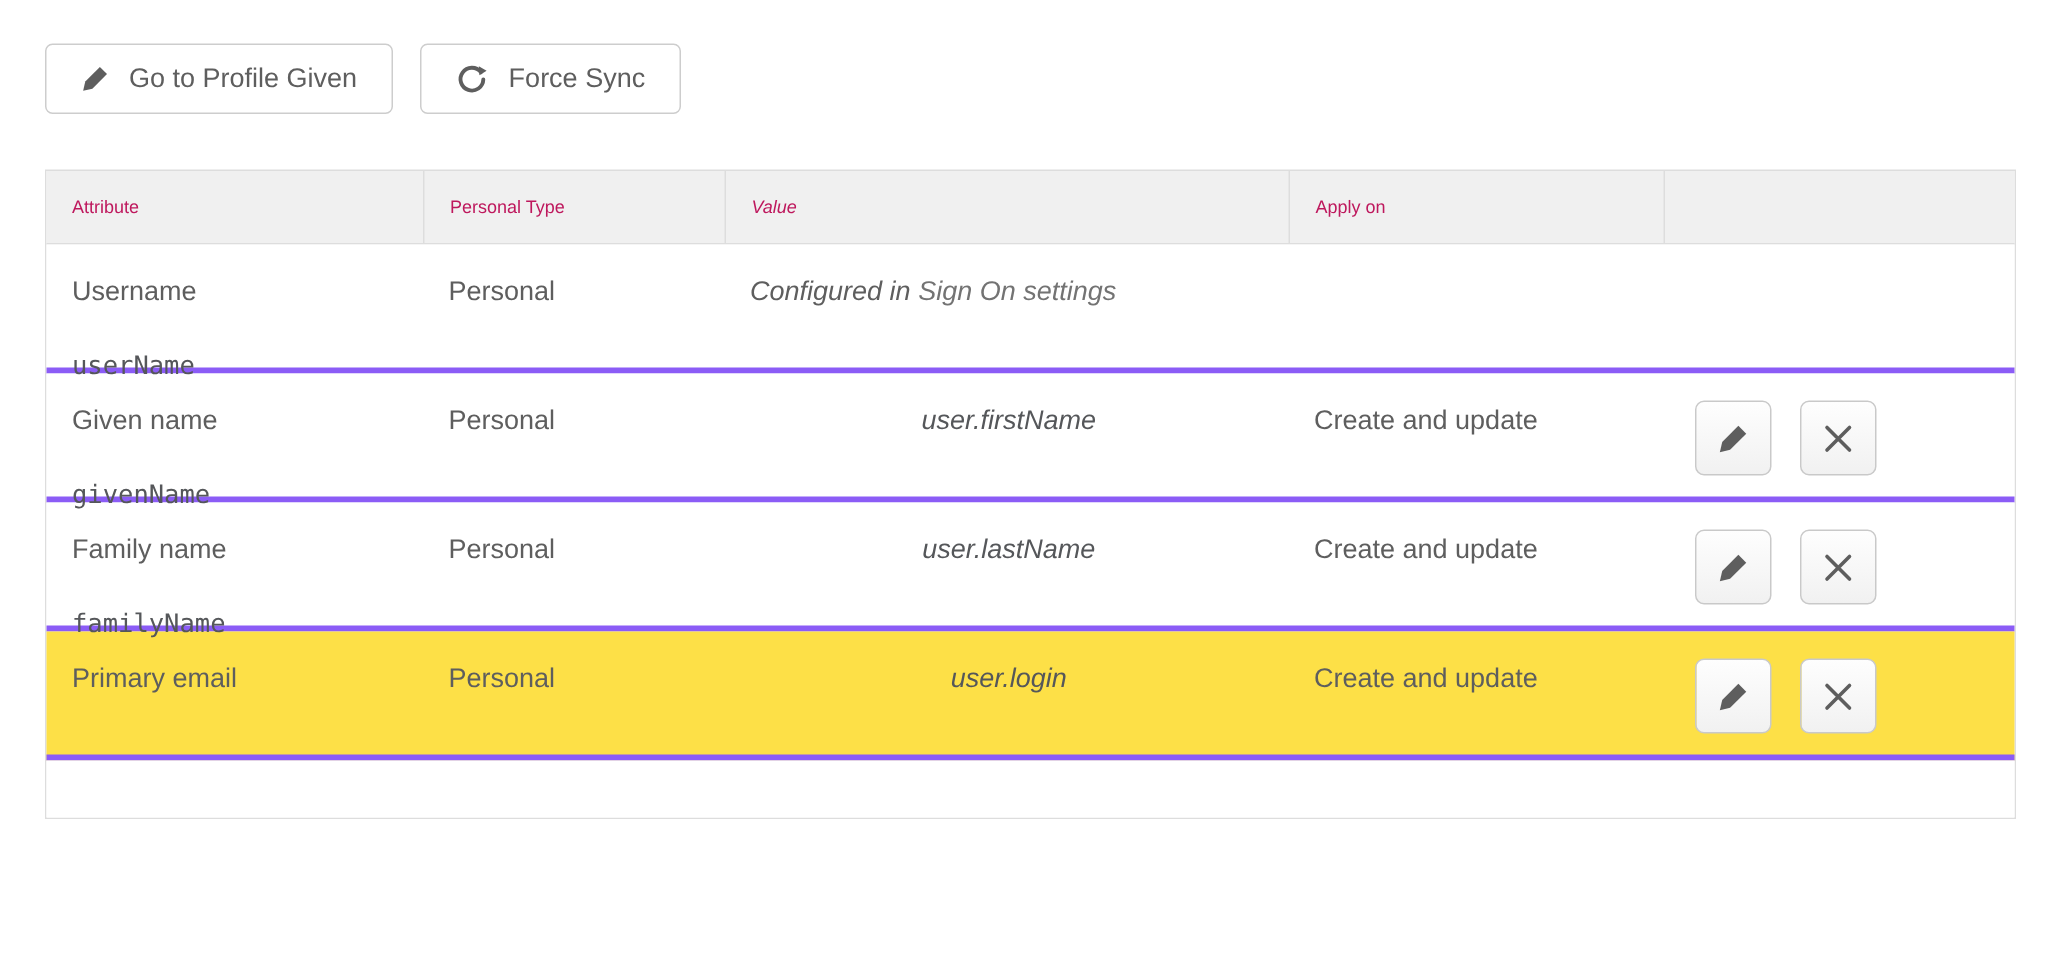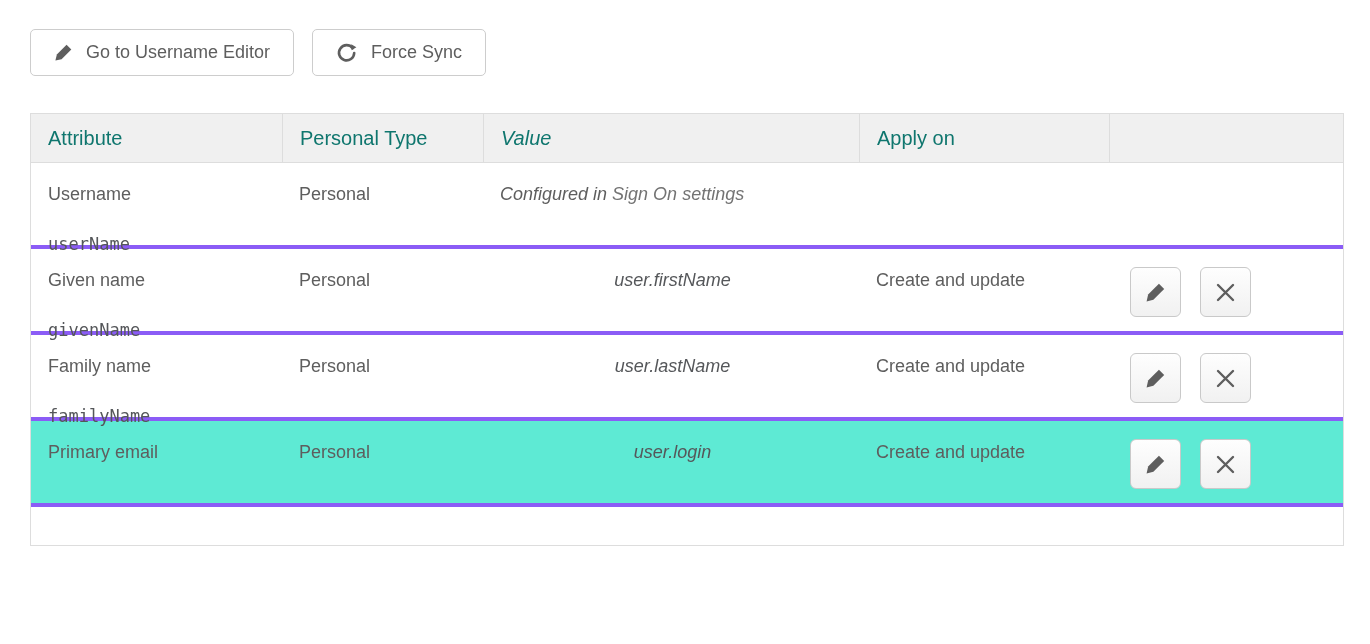--- a/index.html
+++ b/index.html
@@ -47,39 +47,39 @@
   .thead {
     display: flex;
     height: 49px;
     background: #f0f0f0;
     border-bottom: 1px solid #dddddd;
   }
   .th {
     display: flex;
     align-items: center;
     padding-left: 17px;
-    font-size: 20px;
-    color: #0f766e;
+    font-size: 12px;
+    color: #be185d;
     text-align: center;
   }
   .th + .th { border-left: 1px solid #dddddd; }
 
   .col-attr   { width: 251px; flex: none; }
   .col-type   { width: 201px; flex: none; }
   .col-value  { width: 376px; flex: none; font-style: italic; }
   .col-apply  { width: 250px; flex: none; }
   .col-actions{ flex: 1; }
 
   .row {
     display: flex;
     height: 86px;
     border-bottom: 4px solid #8b5cf6;
     background: #ffffff;
   }
-  .row.highlight { background: #5eead4; }
+  .row.highlight { background: #fde047; }
   .row.partial {
     height: 38px;
     border-bottom: none;
   }
   .cell {
     padding: 20px 14px 0 17px;
     font-size: 18px;
     color: #5e5e5e;
     line-height: 22px;
   }
@@ -119,21 +119,21 @@
 </head>
 <body>
 
 <div class="toolbar">
   <button class="btn">
     <span>
       <svg width="19" height="19" viewBox="0 0 16 16" fill="#5e5e5e">
         <path d="M10.6 1.4 L14.6 5.4 L6.4 13.6 L1.2 14.8 L2.4 9.6 Z"></path>
       </svg>
     </span>
-    <span>Go to Username Editor</span>
+    <span>Go to Profile Given</span>
   </button>
 
   <button class="btn">
     <span>
       <svg width="22" height="22" viewBox="0 0 22 22" fill="none">
         <path d="M16.6 6.1 A 7.6 7.6 0 1 0 18.2 11" stroke="#5e5e5e" stroke-width="2.6" stroke-linecap="round"></path>
         <path d="M15.2 2.2 L15.6 8.2 L20.4 5.2 Z" fill="#5e5e5e"></path>
       </svg>
     </span>
     <span>Force Sync</span>

